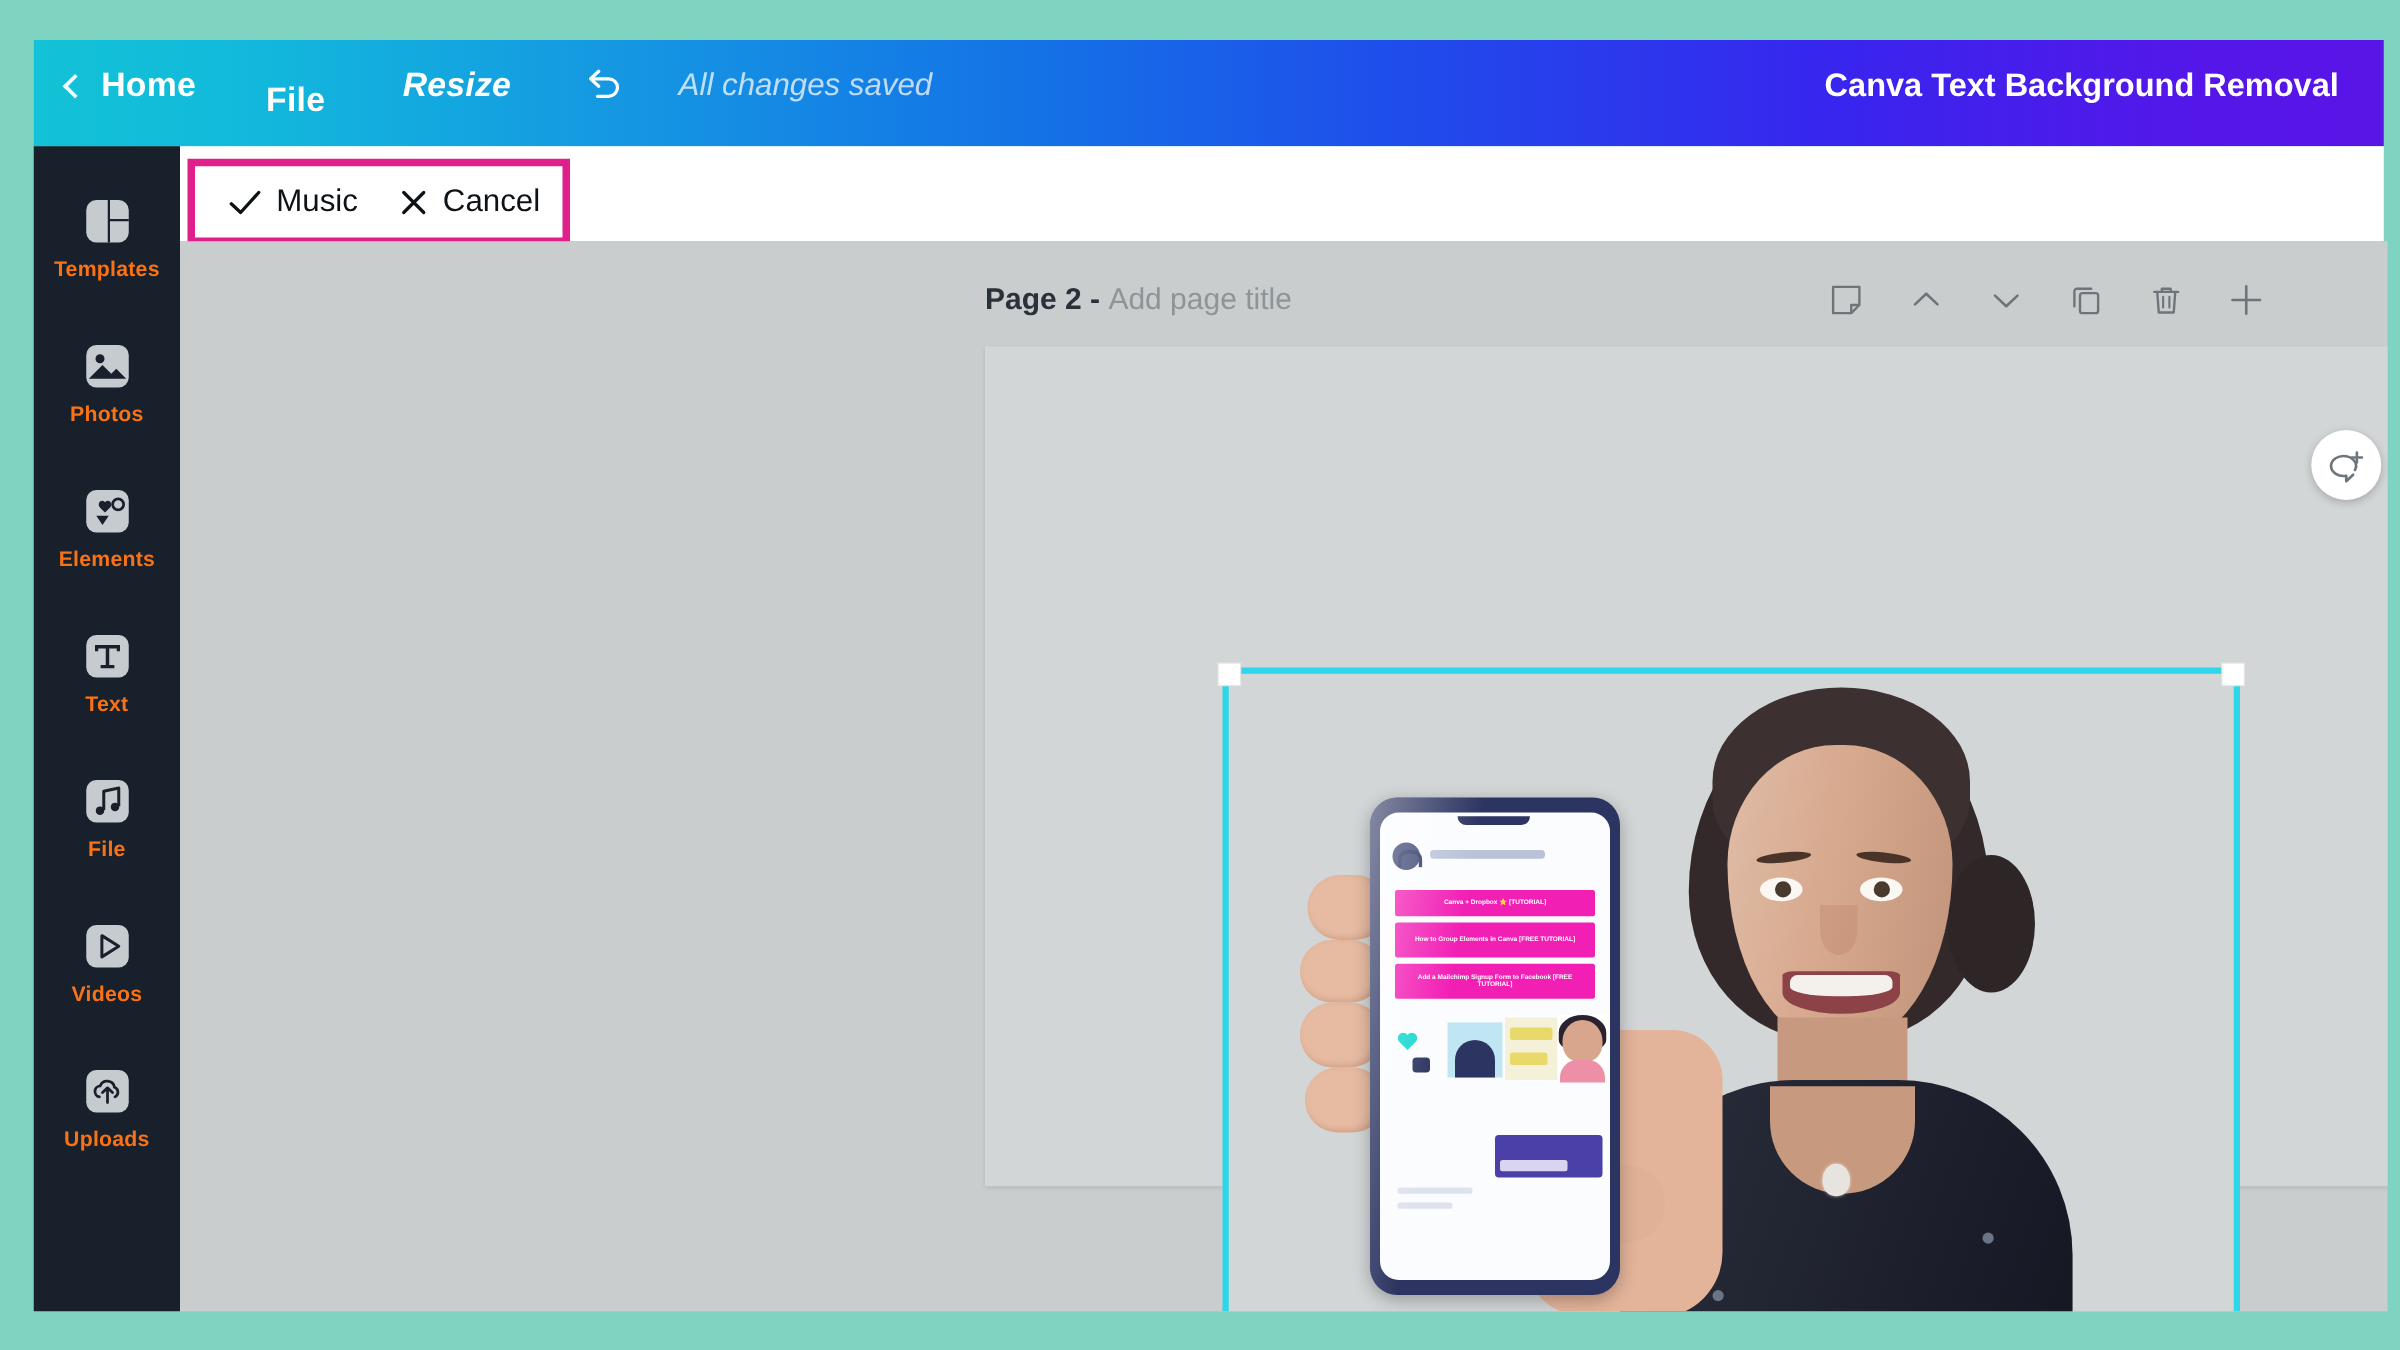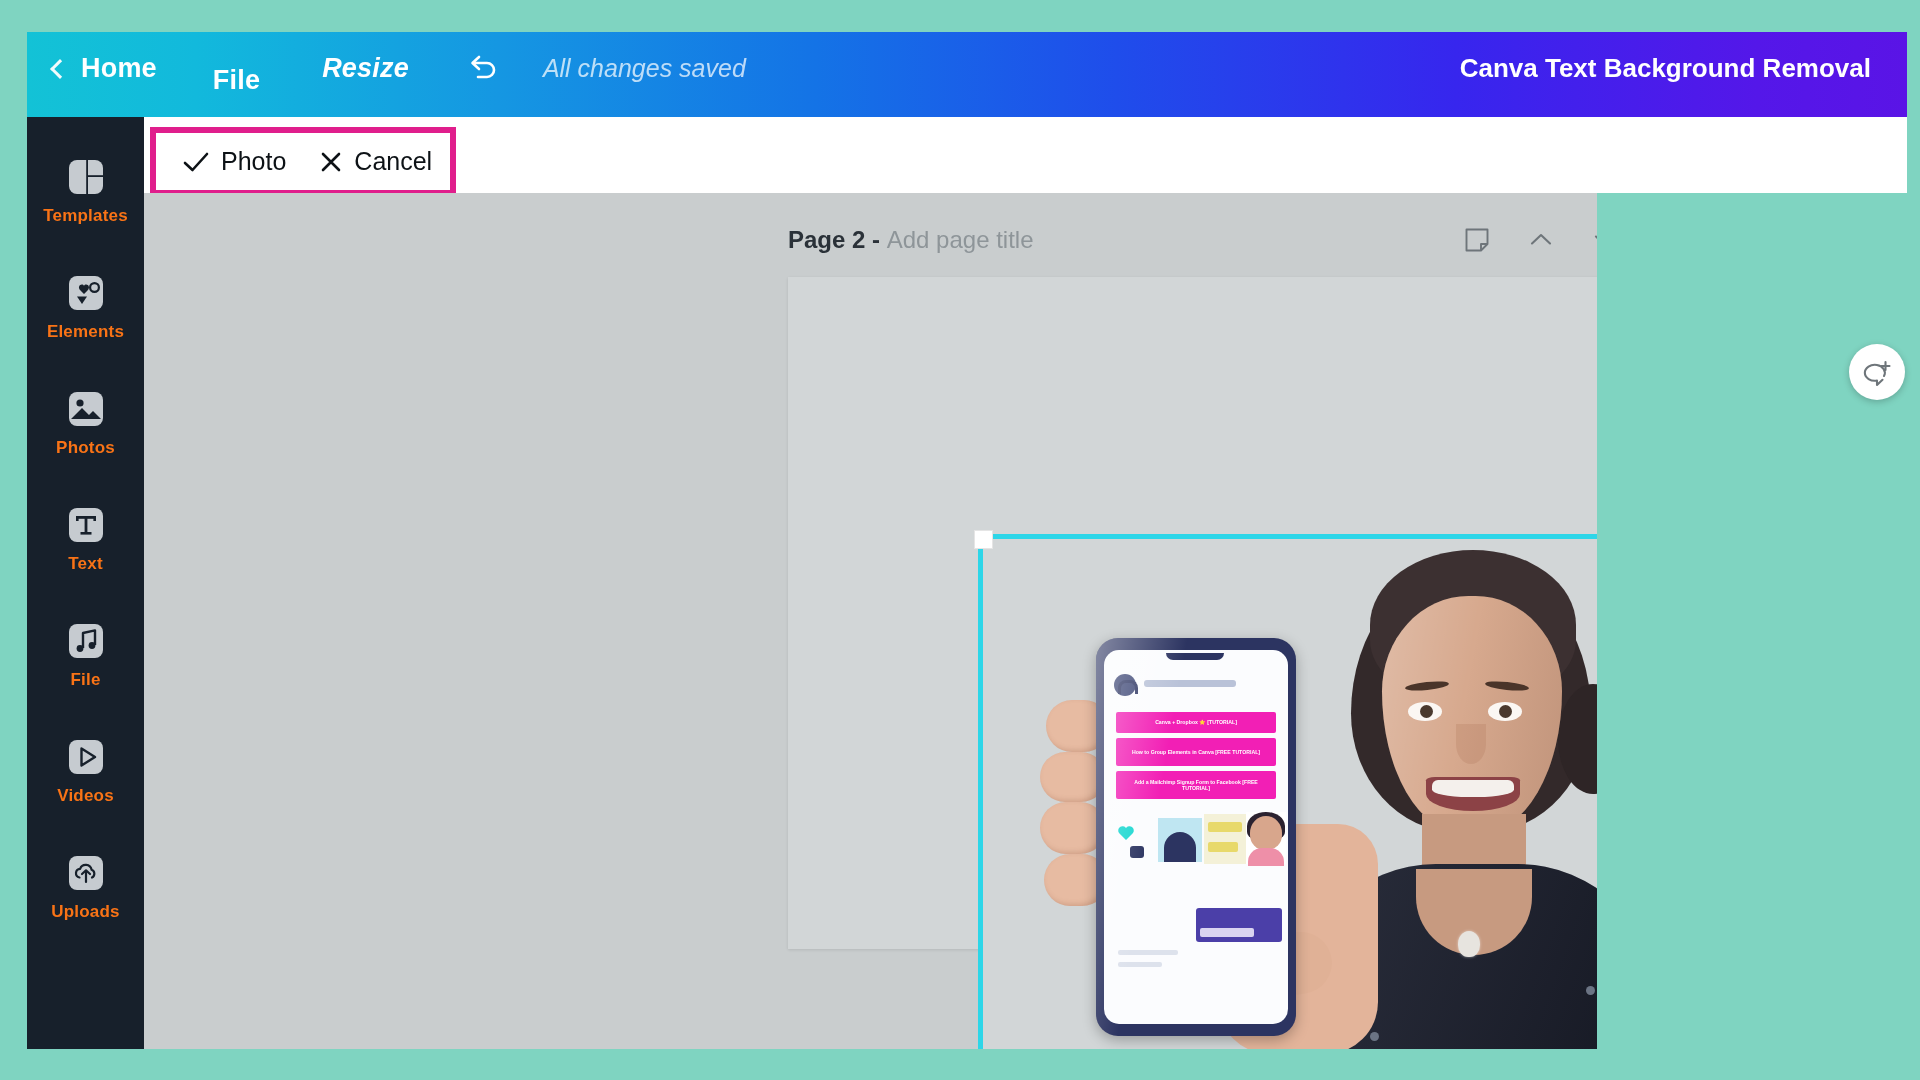--- a/index.html
+++ b/index.html
@@ -130,21 +130,21 @@
     display: flex; align-items: center; gap: 12px;
     font-size: 25px; font-weight: 400; color: #0D1216;
     cursor: pointer; white-space: nowrap;
   }
   .dc-btn svg { display:block; }
 
   
   #workspace {
     position: absolute;
     left: 144px; top: 193px;
-    width: 1453px; height: 856px;
+    width: 1766px; height: 856px;
     background: #C9CDCE;
     overflow: hidden;
   }
 
   
   #page-head {
     position: absolute;
     left: 644px; top: 25px;
     width: 1060px; height: 44px;
     display: flex;
@@ -459,37 +459,37 @@
           <rect x="21" y="17.2" width="15" height="1.8" fill="#17202B"></rect>
         </svg>
       </span>
       <span class="side-label">Templates</span>
     </div>
 
     <div class="side-item">
       <span class="side-ico">
         <svg width="38" height="38" viewBox="0 0 38 38">
           <rect x="2" y="2" width="34" height="34" rx="8" fill="#C6CBD0"></rect>
-          <path d="M13.5 16.5 c-3-3 -1-6 1.3-6 c1.1 0 1.7.6 2.2 1.2 c.5-.6 1.1-1.2 2.2-1.2 c2.3 0 4.3 3 1.3 6 l-3.5 3.4 Z" fill="#17202B"></path>
-          <circle cx="27.5" cy="13.5" r="4.4" fill="none" stroke="#17202B" stroke-width="2.2"></circle>
-          <path d="M15 30 L10 22.5 L20 22.5 Z" fill="#17202B"></path>
-        </svg>
-      </span>
-      <span class="side-label">Elements</span>
+          <circle cx="13" cy="13" r="3.6" fill="#17202B"></circle>
+          <path d="M4 29 L15 18 L22 25 L26 21 L34 29 Z" fill="#17202B"></path>
+        </svg>
+      </span>
+      <span class="side-label">Photos</span>
     </div>
 
     <div class="side-item">
       <span class="side-ico">
         <svg width="38" height="38" viewBox="0 0 38 38">
           <rect x="2" y="2" width="34" height="34" rx="8" fill="#C6CBD0"></rect>
-          <circle cx="13" cy="13" r="3.6" fill="#17202B"></circle>
-          <path d="M4 29 L15 18 L22 25 L26 21 L34 29 Z" fill="#17202B"></path>
-        </svg>
-      </span>
-      <span class="side-label">Photos</span>
+          <path d="M13.5 16.5 c-3-3 -1-6 1.3-6 c1.1 0 1.7.6 2.2 1.2 c.5-.6 1.1-1.2 2.2-1.2 c2.3 0 4.3 3 1.3 6 l-3.5 3.4 Z" fill="#17202B"></path>
+          <circle cx="27.5" cy="13.5" r="4.4" fill="none" stroke="#17202B" stroke-width="2.2"></circle>
+          <path d="M15 30 L10 22.5 L20 22.5 Z" fill="#17202B"></path>
+        </svg>
+      </span>
+      <span class="side-label">Elements</span>
     </div>
 
     <div class="side-item">
       <span class="side-ico">
         <svg width="38" height="38" viewBox="0 0 38 38">
           <rect x="2" y="2" width="34" height="34" rx="8" fill="#C6CBD0"></rect>
           <rect x="9" y="10" width="20" height="2.8" fill="#17202B"></rect>
           <rect x="9" y="10" width="2.6" height="5" fill="#17202B"></rect>
           <rect x="26.4" y="10" width="2.6" height="5" fill="#17202B"></rect>
           <rect x="17.6" y="11" width="2.8" height="17" fill="#17202B"></rect>
@@ -537,21 +537,21 @@
 
   <div id="action-bar"></div>
 
   <div id="done-cancel-box">
     <div class="dc-btn">
       <span>
         <svg width="26" height="22" viewBox="0 0 26 22">
           <path d="M2 12 L9.5 19 L24 3" stroke="#0D1216" stroke-width="2.6" fill="none" stroke-linecap="round" stroke-linejoin="round"></path>
         </svg>
       </span>
-      <span>Photo</span>
+      <span>Music</span>
     </div>
     <div class="dc-btn">
       <span>
         <svg width="22" height="22" viewBox="0 0 22 22">
           <path d="M3 3 L19 19 M19 3 L3 19" stroke="#0D1216" stroke-width="2.6" stroke-linecap="round"></path>
         </svg>
       </span>
       <span>Cancel</span>
     </div>
   </div>

